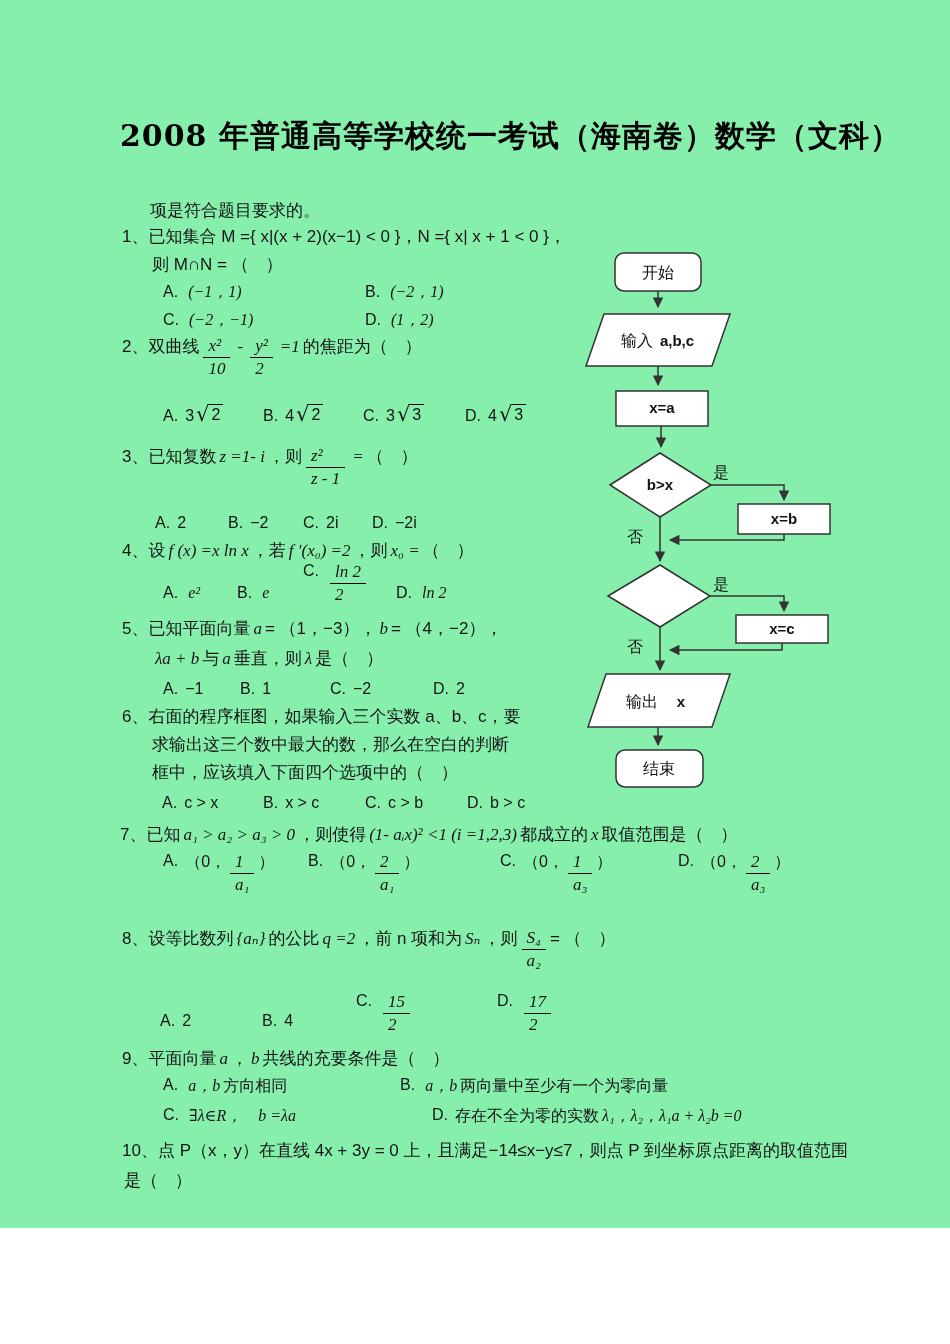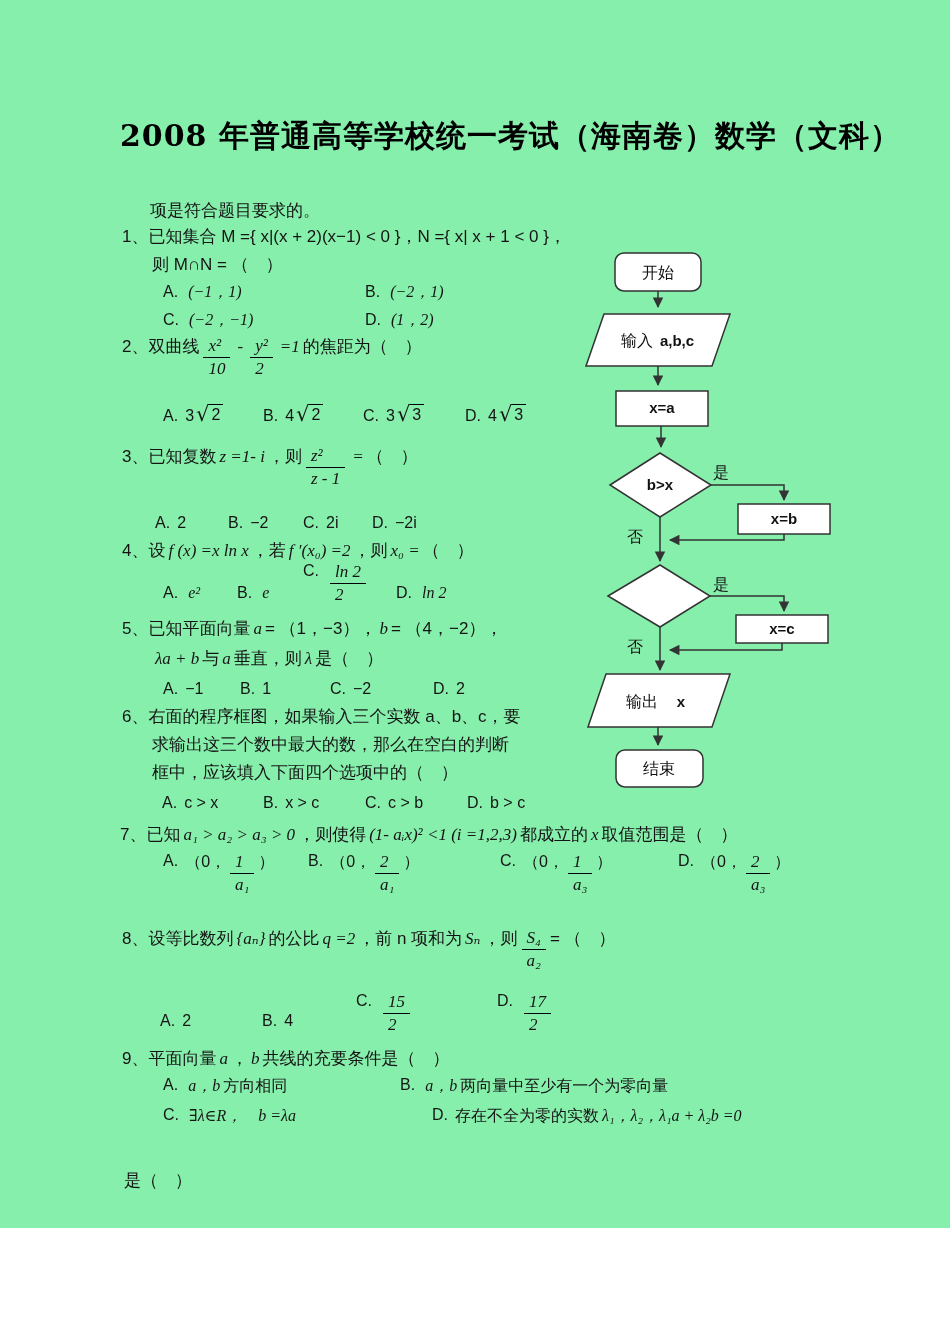--- a/index.html
+++ b/index.html
@@ -235,20 +235,21 @@
       <span class="lbl">C.</span>
       <span class="mi">∃λ∈R，　b =λa</span>
       <span></span>
     </div>
   <div class="abs mline opt" style="left:432px;top:1106px">
       <span class="lbl">D.</span>
       <span>存在不全为零的实数</span>
       <span class="mi">λ₁，λ₂，λ₁a + λ₂b =0</span>
     </div>
 
+  <div class="abs b17" style="left:122px;top:1140px">10、点 P（x，y）在直线 4x + 3y = 0 上，且满足−14≤x−y≤7，则点 P 到坐标原点距离的取值范围</div>
   <div class="abs b17" style="left:124px;top:1170px">是（　）</div>
 
   <div class="abs footer" style="left:0;top:1248px">第 1 页 | 共 5 页</div>
 
   <svg class="abs fc" style="left:578px;top:245px" width="270" height="570" viewBox="0 0 270 570">
     <defs>
       <marker id="ah" viewBox="0 0 10 10" refX="9" refY="5" markerWidth="8" markerHeight="7" orient="auto-start-reverse">
         <path d="M0,0 L10,5 L0,10 z" fill="#333"></path>
       </marker>
     </defs>

